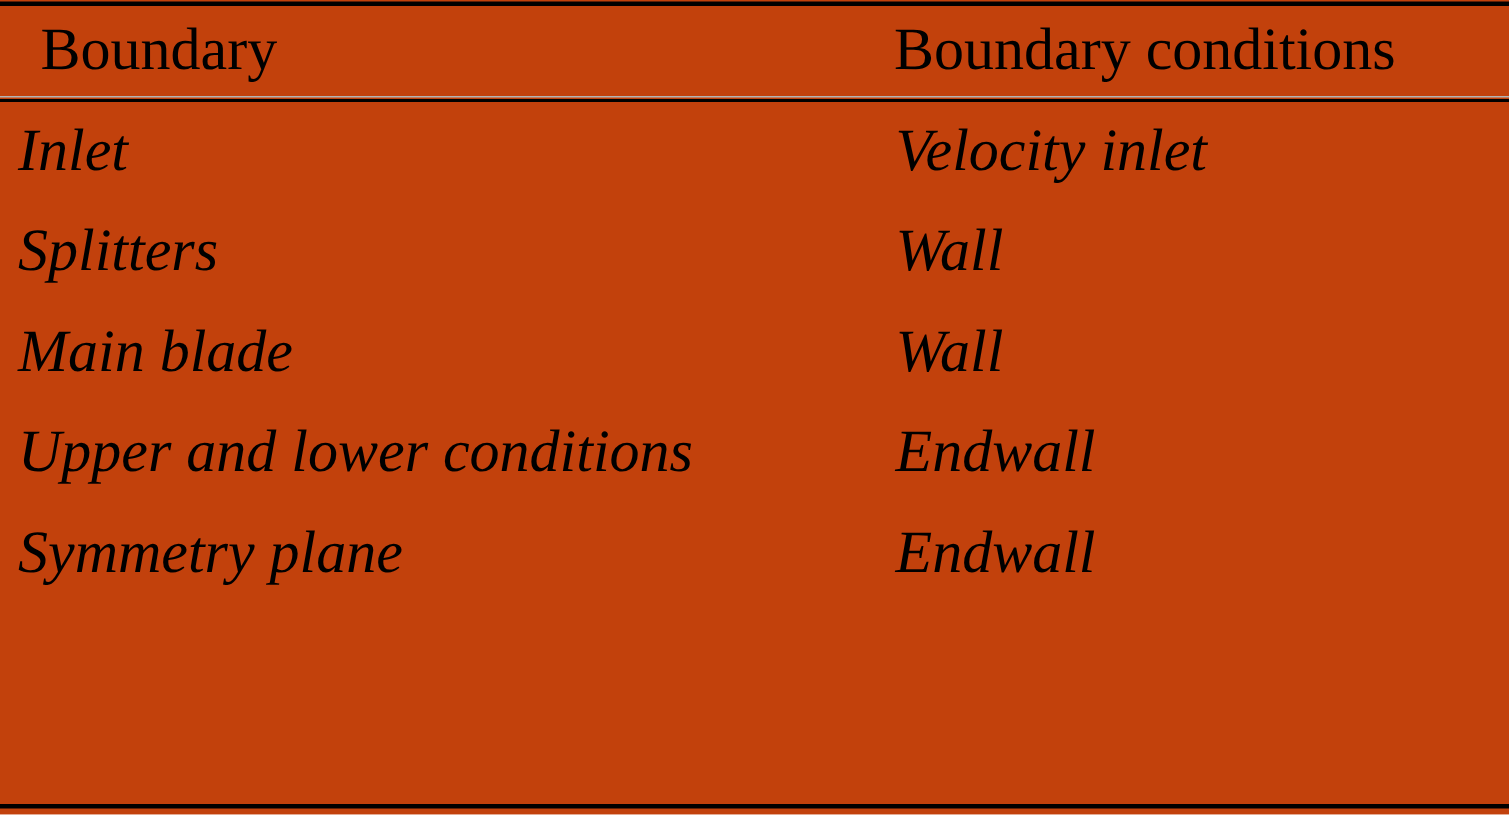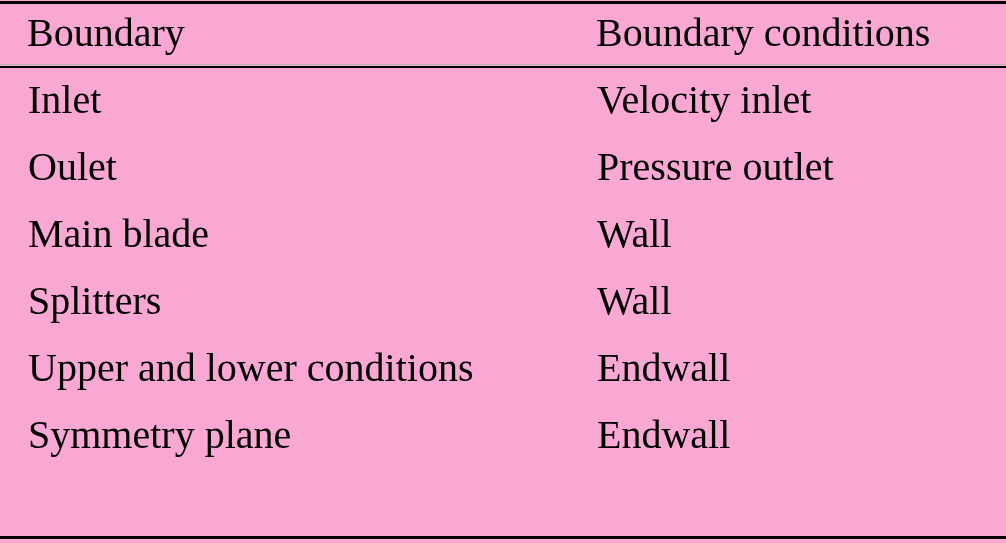--- a/index.html
+++ b/index.html
@@ -12,21 +12,21 @@
   body {
     font-family: "Liberation Serif", "DejaVu Serif", serif;
     color: #000000;
     -webkit-font-smoothing: antialiased;
   }
 
   #page {
     position: relative;
     width: 1006px;
     height: 543px;
-    background: #f9a8d4;
+    background: #c2410c;
     overflow: hidden;
     box-sizing: border-box;
   }
 
   
   .rule {
     position: absolute;
     left: 0;
     width: 1006px;
     background: #000000;
@@ -80,22 +80,22 @@
   table.bc-table thead tr { height: 66px; }
   table.bc-table thead th {
     font-size: 40px;
     font-weight: normal;
   }
   table.bc-table thead th.c1 { padding-left: 27px; }
   table.bc-table thead th.c2 { padding-left: 0px; }
 
   
   table.bc-table tbody tr { height: 67px; }
-  table.bc-table tbody td.c1 { padding-left: 28px; }
-  table.bc-table tbody td.c2 { padding-left: 1px; }
+  table.bc-table tbody td.c1 { padding-left: 12px; font-style: italic; }
+  table.bc-table tbody td.c2 { padding-left: 1px; font-style: italic; }
 
   
   table.bc-table tbody tr:last-child { height: 68px; }
 </style>
 </head>
 <body>
 
 <div id="page">
 
   <div class="rule rule-top"></div>
@@ -115,29 +115,25 @@
         <th class="c2">Boundary conditions</th>
       </tr>
     </thead>
 
     <tbody>
       <tr>
         <td class="c1">Inlet</td>
         <td class="c2">Velocity inlet</td>
       </tr>
       <tr>
-        <td class="c1">Oulet</td>
-        <td class="c2">Pressure outlet</td>
+        <td class="c1">Splitters</td>
+        <td class="c2">Wall</td>
       </tr>
       <tr>
         <td class="c1">Main blade</td>
-        <td class="c2">Wall</td>
-      </tr>
-      <tr>
-        <td class="c1">Splitters</td>
         <td class="c2">Wall</td>
       </tr>
       <tr>
         <td class="c1">Upper and lower conditions</td>
         <td class="c2">Endwall</td>
       </tr>
       <tr>
         <td class="c1">Symmetry plane</td>
         <td class="c2">Endwall</td>
       </tr>

